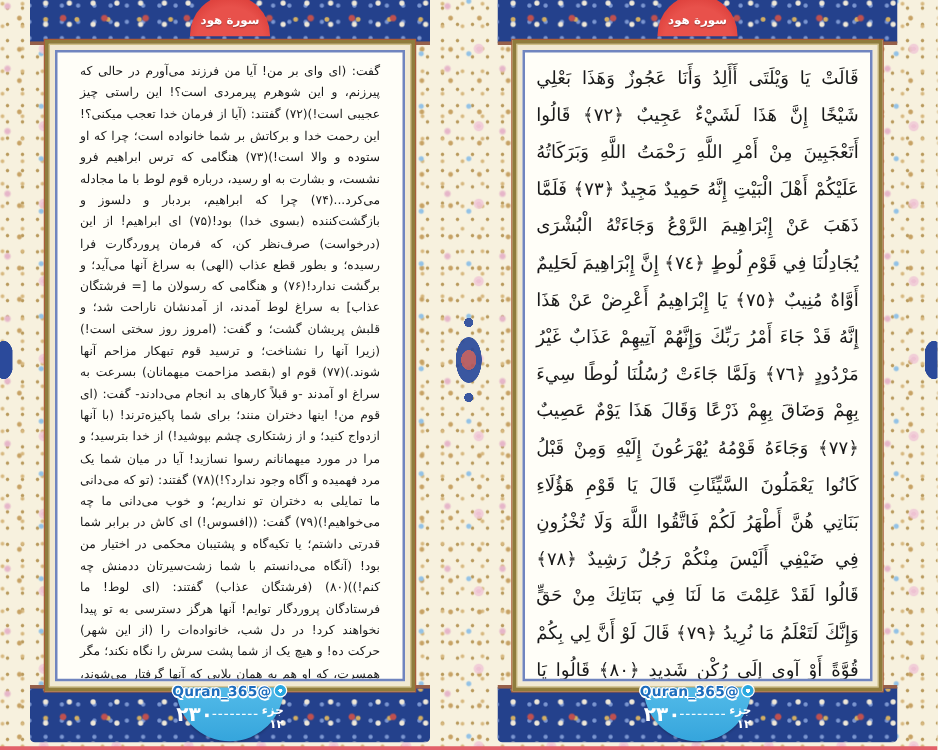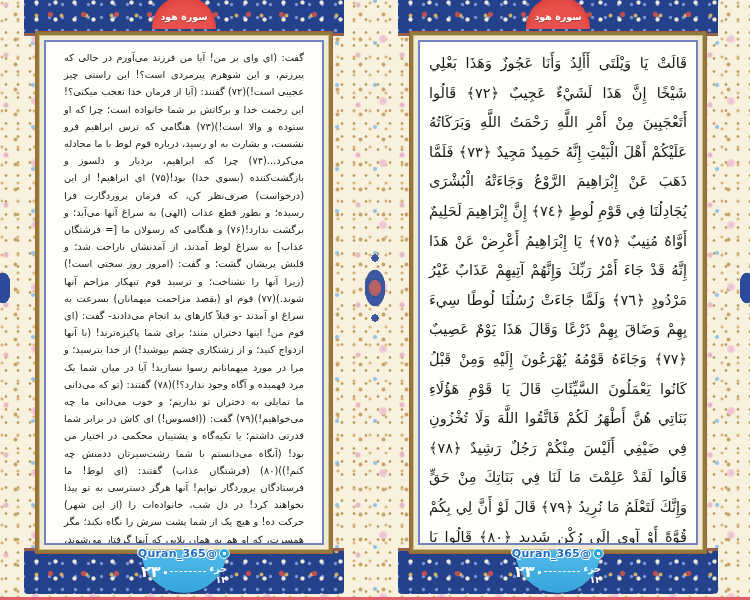--- a/index.html
+++ b/index.html
@@ -62,21 +62,21 @@
   }
 
   .body-text{
     direction:rtl; text-align:justify; color:#191919; width:100%; height:100%;
   }
   .text-arabic{ padding:7px 9px 6px; font-size:14.5px; line-height:29.6px; word-spacing:-.5px; }
   .text-persian{ padding:7px 18px 6px; font-size:9.8px; line-height:17.2px; }
 
   .watermark{
     position:absolute; z-index:4; left:50%; bottom:-7px; transform:translateX(-50%);
-    display:flex; align-items:center; gap:2px; white-space:nowrap;
+    display:flex; align-items:flex-start; gap:2px; white-space:nowrap;
     color:#1d6dbd; font-size:11px; font-weight:bold; letter-spacing:.2px;
     text-shadow:-1px 0 #fff, 1px 0 #fff, 0 -1px #fff, 0 1px #fff, 1px 1px #fff, -1px -1px #fff;
   }
   .tg-icon{
     width:11px; height:11px; border-radius:50%;
     background:radial-gradient(circle, #ffffff 0 1.6px, #29a8e0 1.7px);
     border:1px solid #ffffff; flex:0 0 auto;
   }
 
   .juz-badge{

